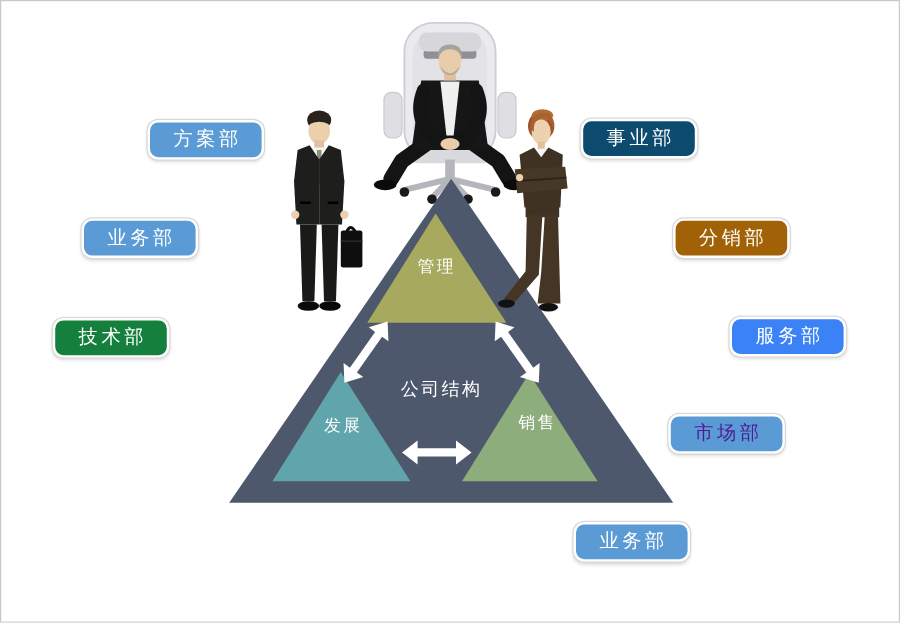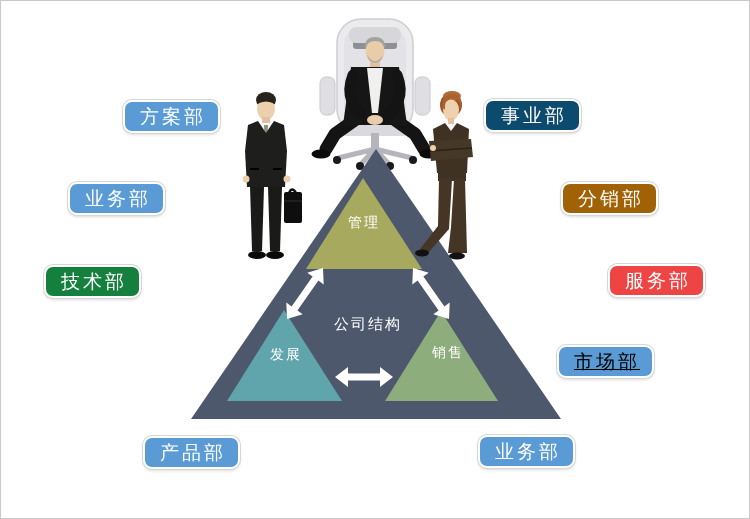--- a/index.html
+++ b/index.html
@@ -6,21 +6,21 @@
   .stage {
     position:relative; width:750px; height:519px; box-sizing:border-box;
     background:#ffffff; border:1px solid #c9c9c9; overflow:hidden;
     font-family:"Liberation Sans","DejaVu Sans",sans-serif;
   }
   svg.layer { position:absolute; left:0; top:0; display:block; }
   .dept-btn {
     position:absolute; width:97px; height:33px; box-sizing:border-box;
     background:#5b9bd5; border:2px solid #ffffff; border-radius:9px;
     box-shadow:0 0 0 1px #d7d7d7, 0 2px 3px rgba(0,0,0,.14);
-    color:#ffffff; font-size:19px; letter-spacing:3px;
+    color:#ffffff; font-size:16px; letter-spacing:3px;
     display:flex; align-items:center; justify-content:center;
     cursor:pointer; user-select:none; text-indent:3px;
   }
   .svg-label {
     fill:#ffffff; font-size:14px; letter-spacing:2px;
     font-family:"Liberation Sans","DejaVu Sans",sans-serif;
     text-anchor:middle;
   }
   .svg-label.center { font-size:15px; }
 </style>
@@ -120,20 +120,19 @@
       <polygon points="438,178 451,178 448,228 427,252 419,248 437,225" fill="#443524"></polygon>
       <polygon points="453,178 464,178 466,252 447,252 450,226" fill="#443524"></polygon>
       <ellipse cx="421" cy="252" rx="7" ry="3.5" fill="#111111"></ellipse>
       <ellipse cx="456" cy="255" rx="8" ry="3.5" fill="#111111"></ellipse>
     </g>
   </svg>
 
   <div class="dept-btn" style="left: 122px; top: 99px; background: rgb(91, 155, 213); color: rgb(255, 255, 255);">方案部</div>
   <div class="dept-btn" style="left: 67px; top: 181px; background: rgb(91, 155, 213); color: rgb(255, 255, 255);">业务部</div>
   <div class="dept-btn" style="left: 43px; top: 264px; background: #15803d; color: rgb(255, 255, 255);">技术部</div>
-  <div class="dept-btn" style="left: 142px; top: 435px; background: rgb(91, 155, 213); color: rgb(255, 255, 255);">产品部</div>
   <div class="dept-btn" style="left: 483px; top: 98px; background: #0c4a6e; color: rgb(255, 255, 255);">事业部</div>
   <div class="dept-btn" style="left: 560px; top: 181px; background: #a16207; color: rgb(255, 255, 255);">分销部</div>
-  <div class="dept-btn" style="left: 607px; top: 263px; background: #ef4444; color: rgb(255, 255, 255);">服务部</div>
-  <div class="dept-btn" style="left: 556px; top: 344px; background: rgb(91, 155, 213); color: #000000; text-decoration: underline;">市场部</div>
+  <div class="dept-btn" style="left: 607px; top: 263px; background: #3b82f6; color: rgb(255, 255, 255);">服务部</div>
+  <div class="dept-btn" style="left: 556px; top: 344px; background: rgb(91, 155, 213); color: #4c1d95;">市场部</div>
   <div class="dept-btn" style="left: 477px; top: 434px; background: rgb(91, 155, 213); color: rgb(255, 255, 255);">业务部</div>
 
 </div>
 
 </body></html>

